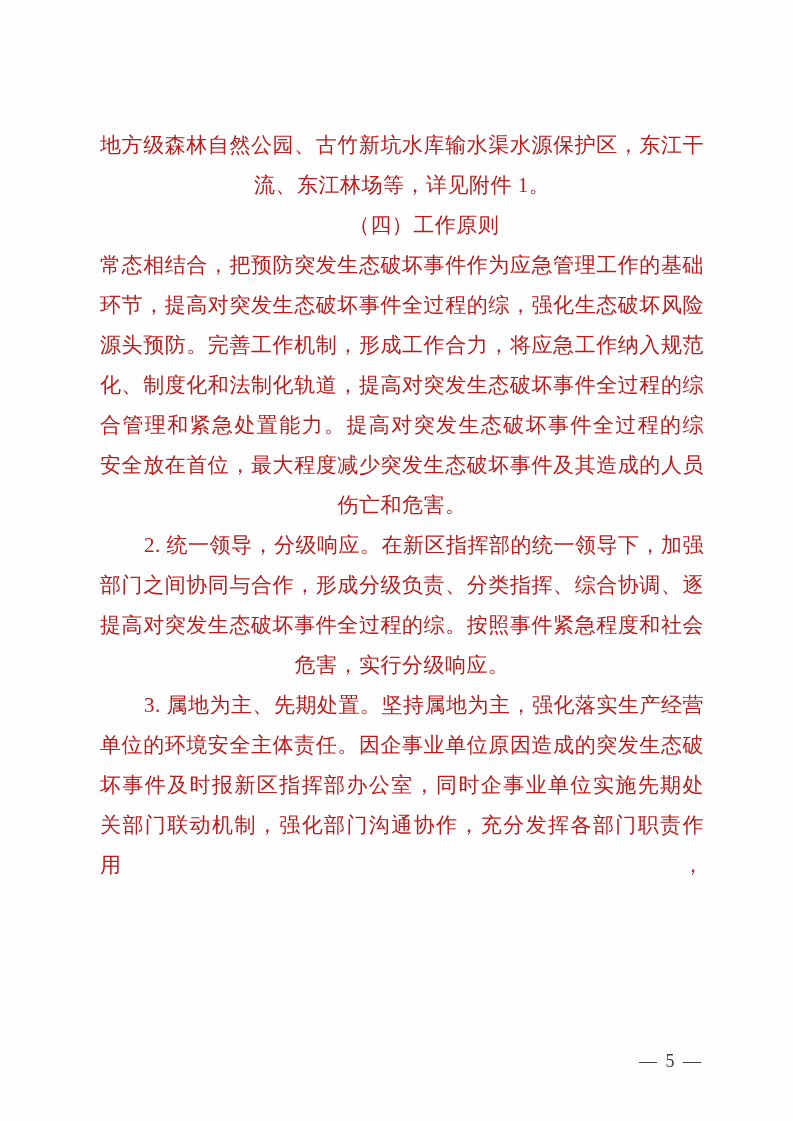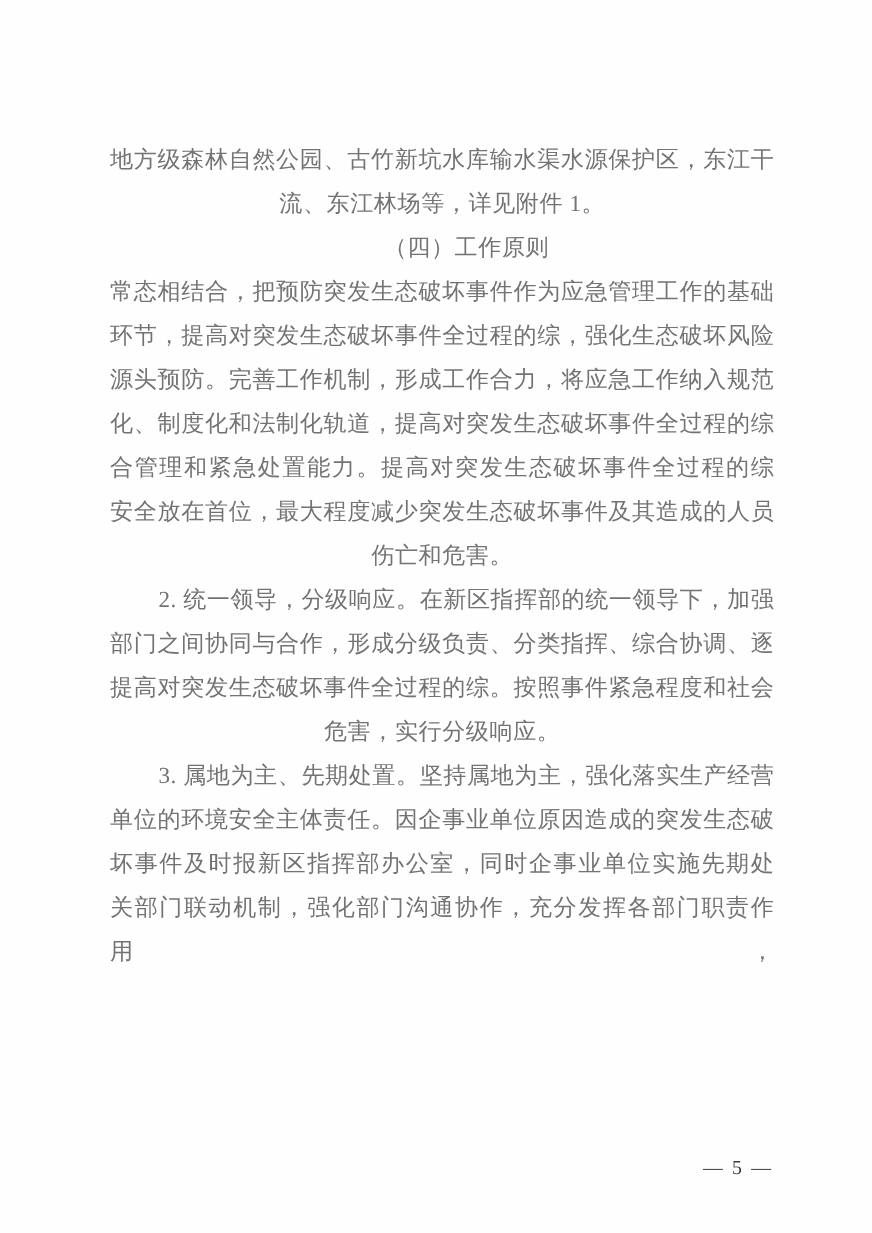--- a/index.html
+++ b/index.html
@@ -20,21 +20,21 @@
     top: 0;
     width: 793px;
     height: 1121px;
     background: #fefefe;
   }
   .text-block {
     position: absolute;
     left: 100px;
     top: 125px;
     width: 604px;
-    color: #737373;
+    color: #b91c1c;
   }
   .line {
     height: 40px;
     line-height: 40px;
     font-size: 21px;
     letter-spacing: 0.5px;
     white-space: nowrap;
     text-align: center;
   }
   .line.fill {

